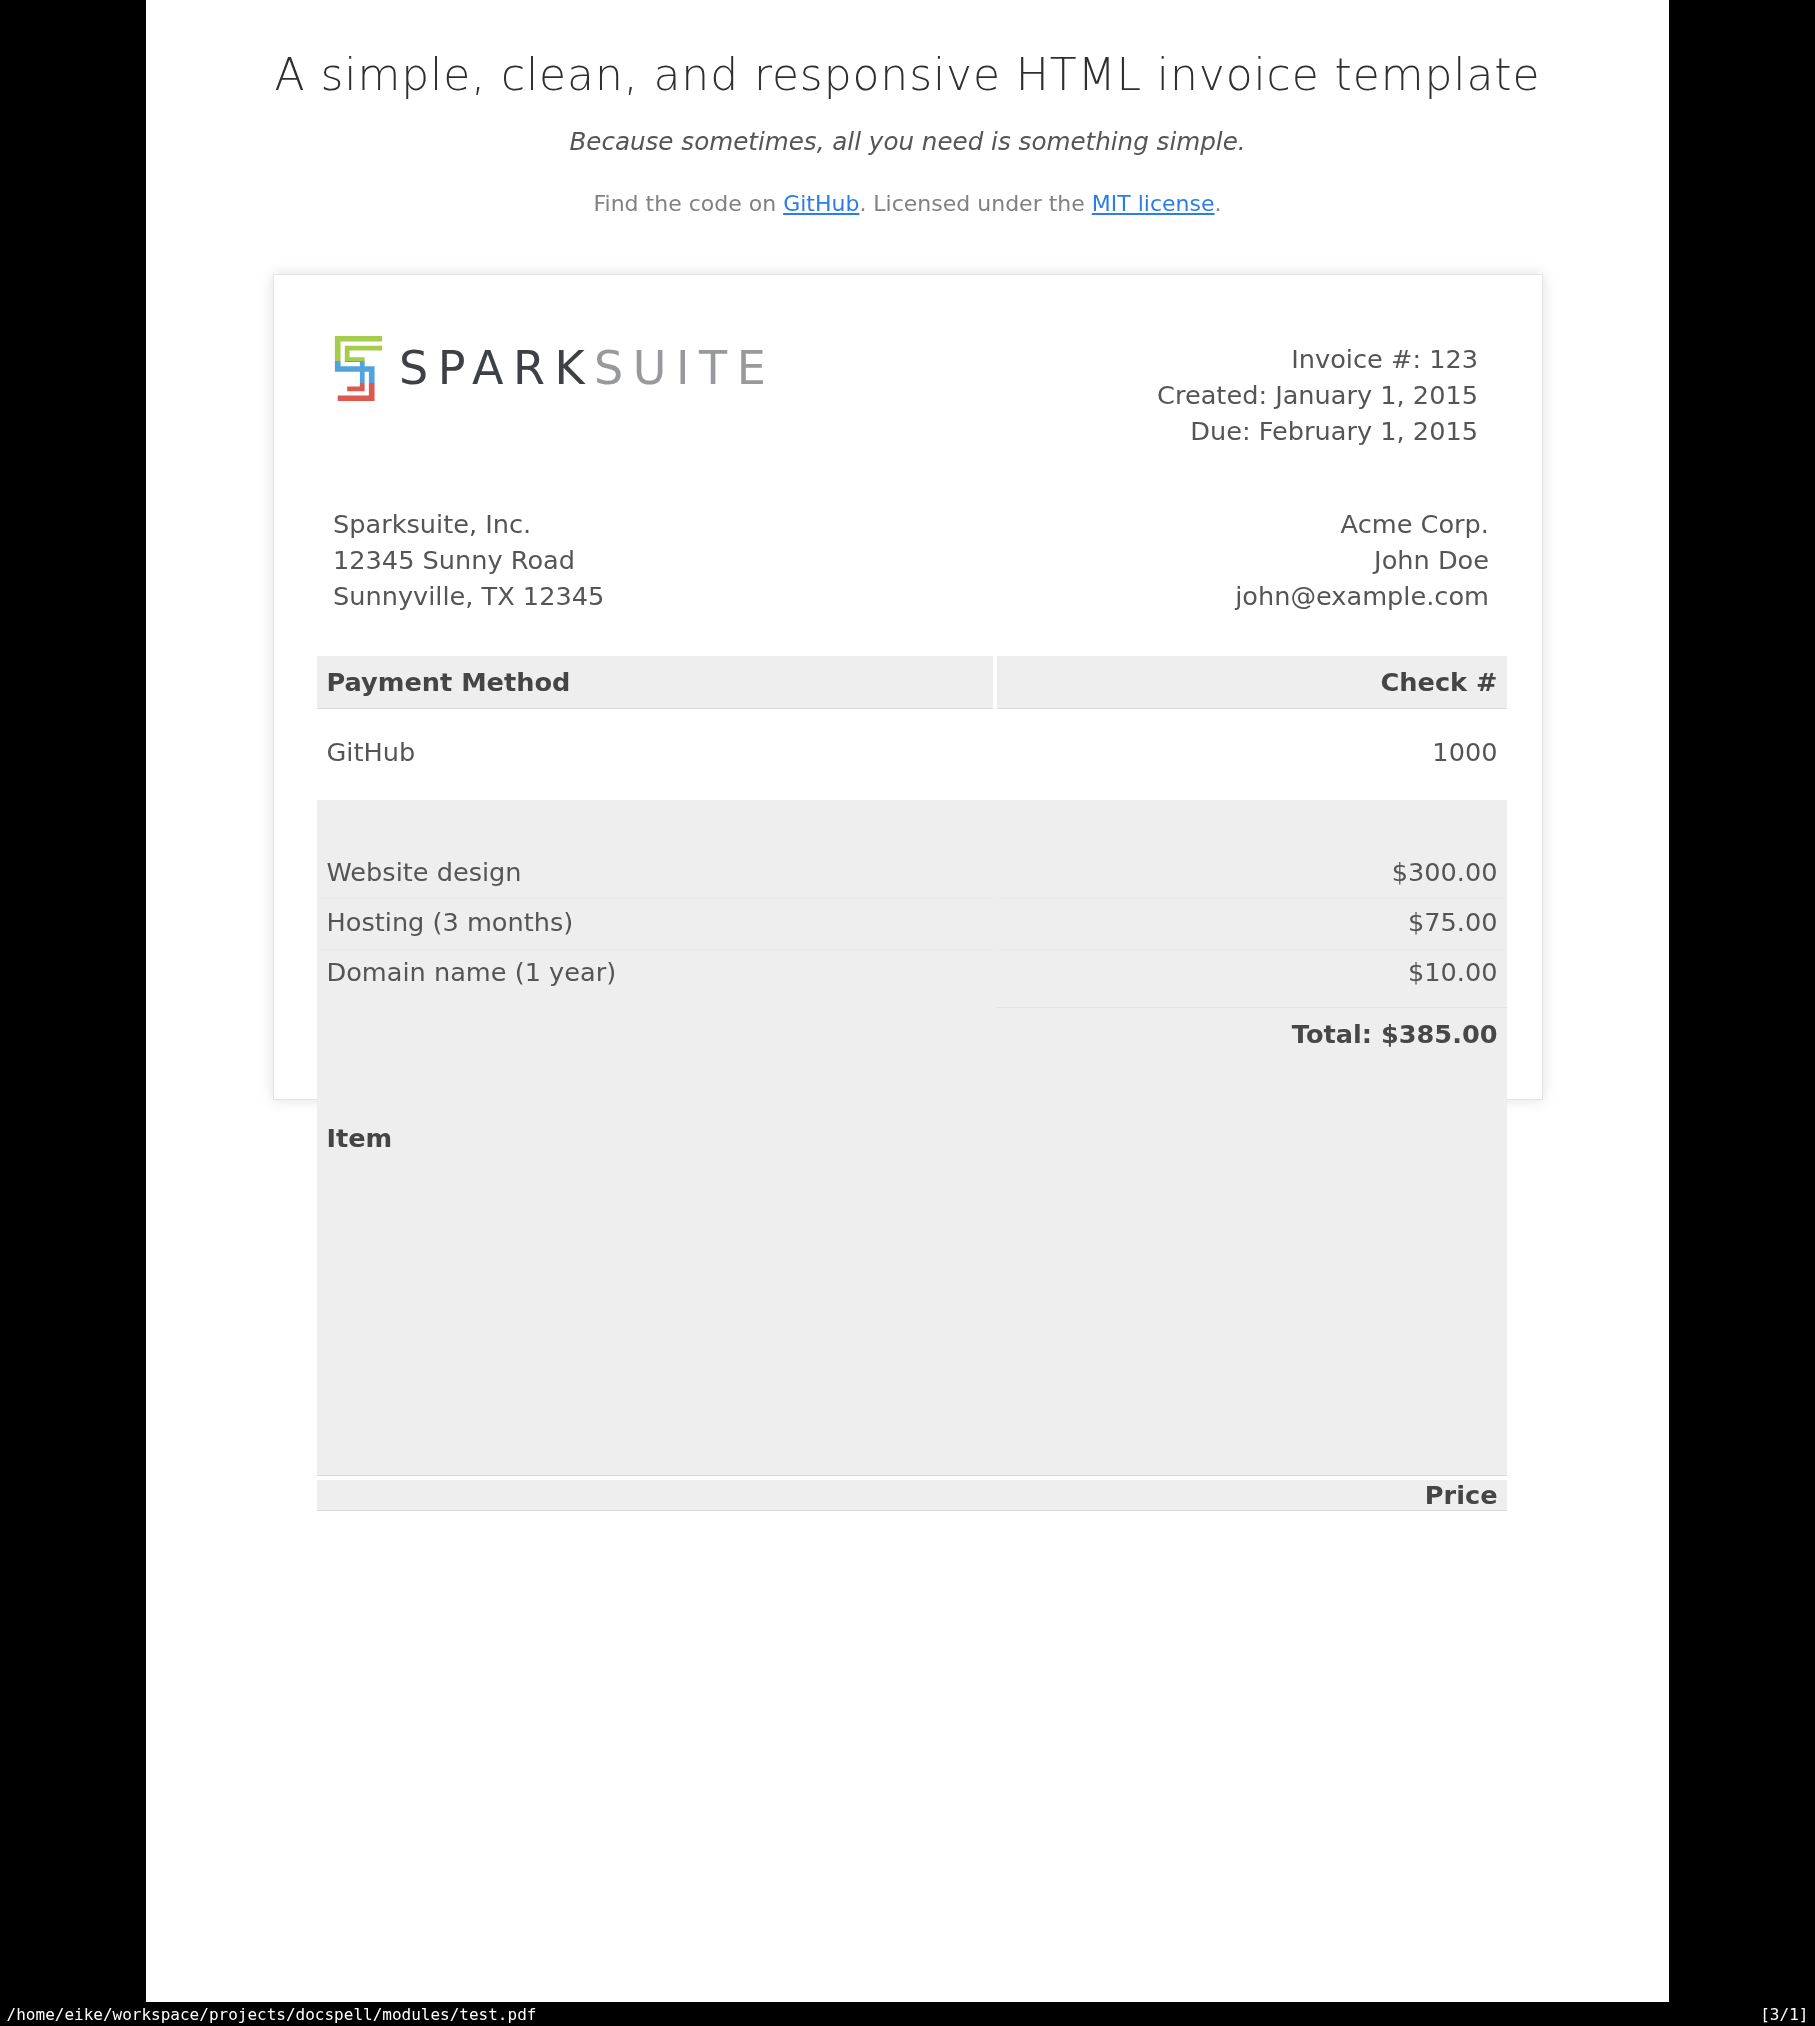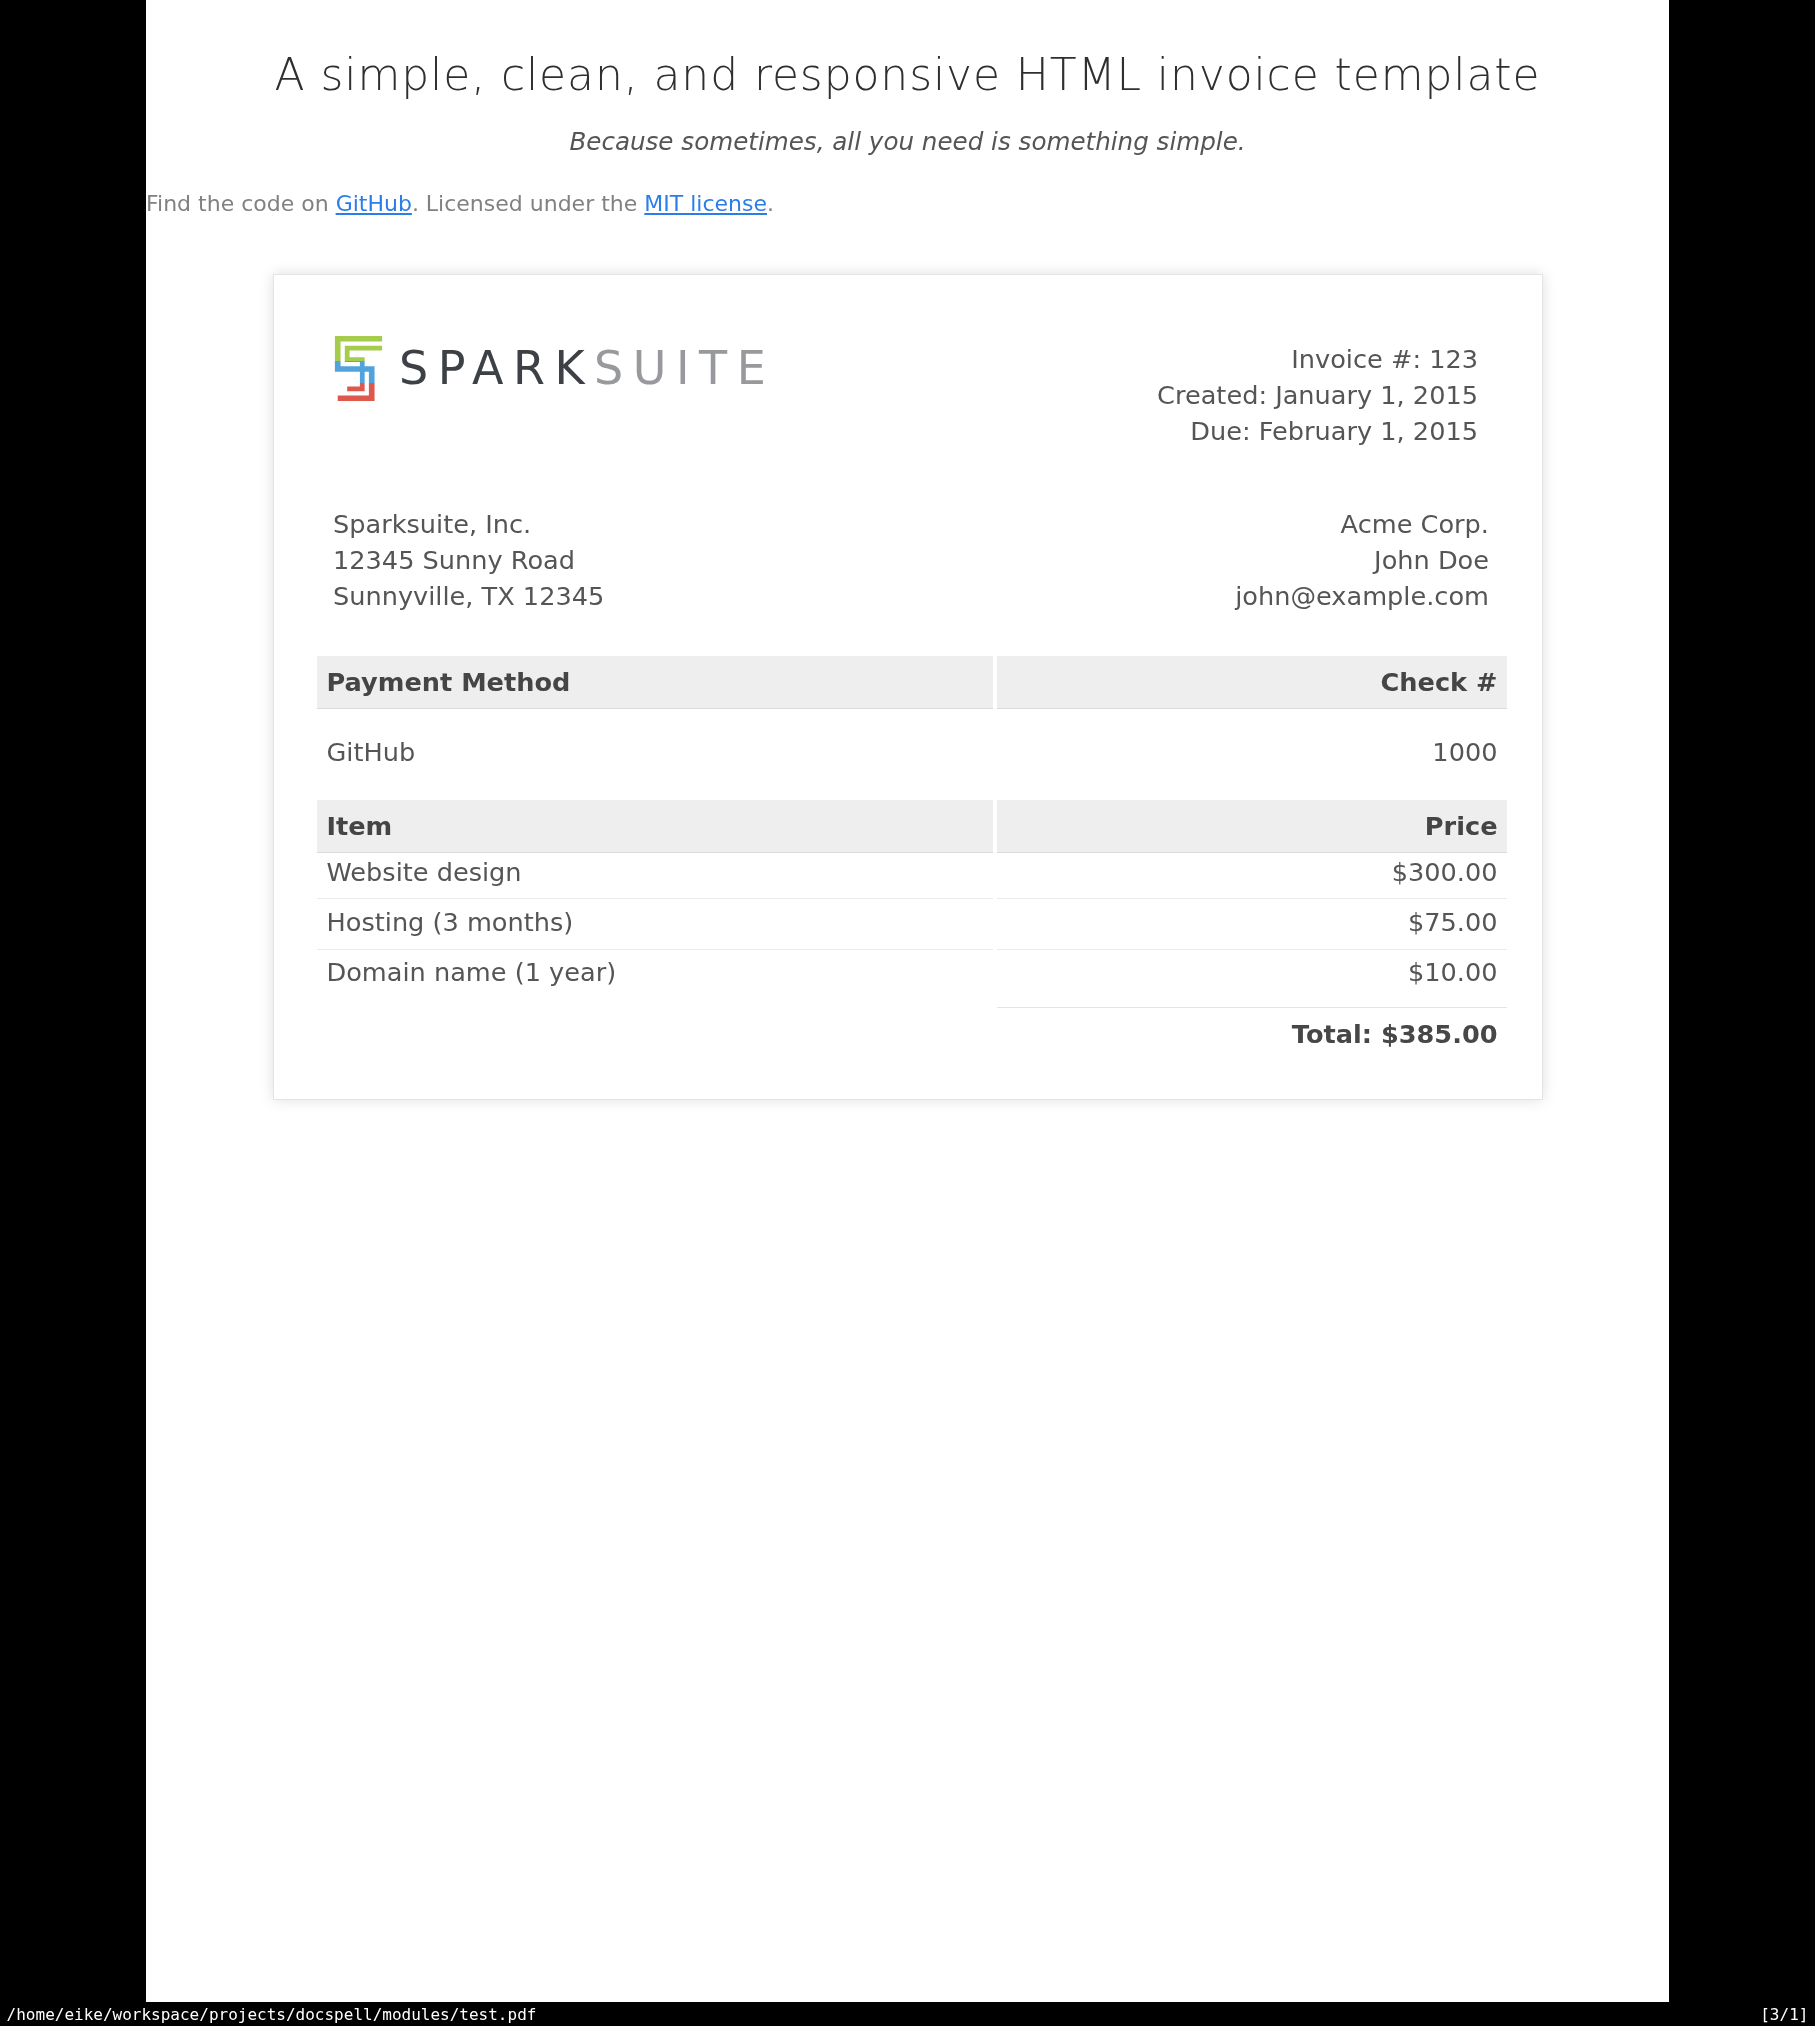--- a/index.html
+++ b/index.html
@@ -5,21 +5,21 @@
   * { margin:0; padding:0; box-sizing:border-box; }
   html,body { width:1815px; height:2026px; background:#000; overflow:hidden;
               font-family:"DejaVu Sans","Liberation Sans",sans-serif; }
 
   .page { position:absolute; left:146px; top:0; width:1523px; height:2002px; background:#fff; }
 
   .doc-title { position:absolute; top:49px; left:0; width:100%; text-align:center;
                font-size:44px; font-weight:100; letter-spacing:0.9px; color:#2f2f2f; }
   .doc-subtitle { position:absolute; top:127px; left:0; width:100%; text-align:center;
                   font-style:italic; font-size:24.6px; color:#555; }
-  .doc-links { position:absolute; top:191px; left:0; width:100%; text-align:left;
+  .doc-links { position:absolute; top:191px; left:0; width:100%; text-align:center;
                font-size:22px; color:#818181; }
   .doc-links a { color:#2b7de9; text-decoration:underline; }
 
   .invoice-box { position:absolute; left:127px; top:274px; width:1270px; height:826px;
                  background:#fff; border:0.9px solid #e4e4e4;
                  box-shadow:0 0 13.2px rgba(0,0,0,0.13); }
 
   .logo-icon { position:absolute; left:57px; top:60px; }
   .wordmark { position:absolute; left:125px; top:70px; font-size:46px; letter-spacing:9.5px;
               white-space:nowrap; line-height:1; }
@@ -40,21 +40,21 @@
   .band { height:53px; }
   .band > div { background:#eeeeee; border-bottom:0.9px solid #d9d9d9; font-weight:bold;
                 color:#454545; display:flex; align-items:center; }
   .band > .cell-l { padding-left:9.5px; }
   .band > .cell-r { padding-right:9.5px; justify-content:flex-end; }
 
   .data > .cell-l { padding-left:9.5px; }
   .data > .cell-r { padding-right:9.5px; }
   .payrow { top:462px; color:#555; }
   .band-payment { top:381px; }
-  .band-items { top:525px; }
+  .band-items { top:525px;flex-direction:column; }
   .item1 { top:575px; height:49px; }
   .item2 { top:625px; height:50px; }
   .item3 { top:675px; height:43px; }
   .item-row { color:#555; }
   .item-row > div { padding-top:6.6px; }
   .item-row.bordered > div { border-bottom:0.9px solid #eaeaea; }
 
   .total-row { top:732px; }
   .total-row > .cell-l { border:none; }
   .total-row > .cell-r { border-top:1.9px solid #e3e3e3; padding-top:11.4px; padding-right:9.5px;

